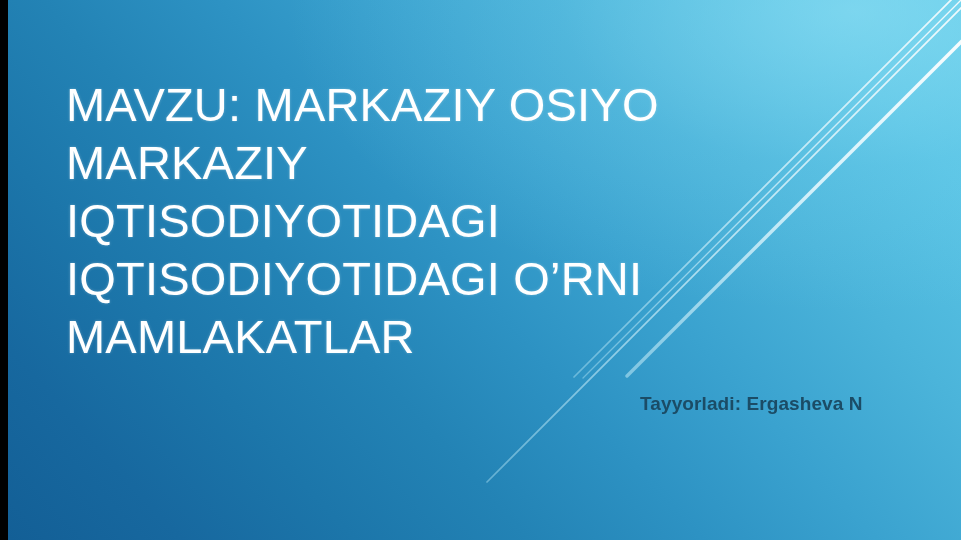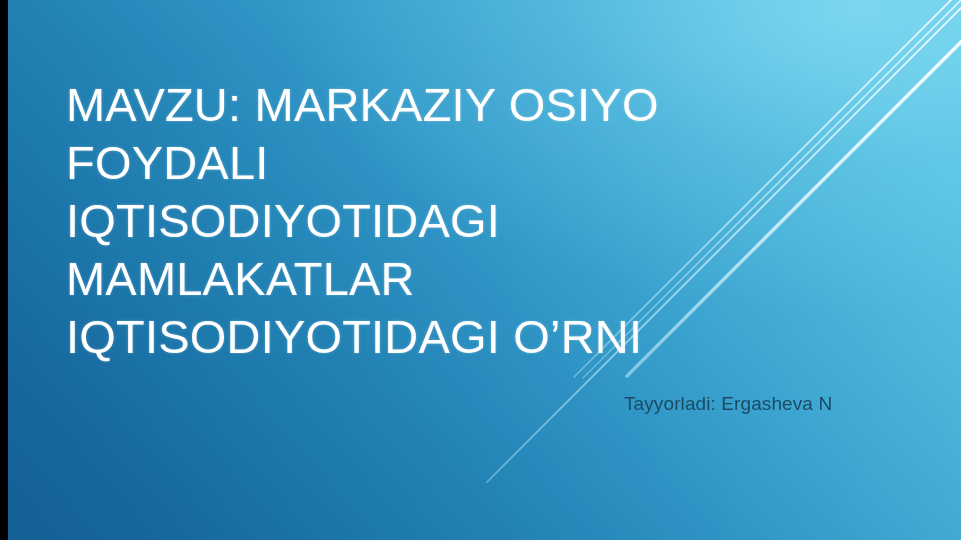--- a/index.html
+++ b/index.html
@@ -56,26 +56,26 @@
     color: #ffffff;
     font-size: 47px;
     line-height: 58px;
     font-weight: 300;
     letter-spacing: 0.2px;
     white-space: nowrap;
     text-shadow: 0 0 3px rgba(255,255,255,0.30);
   }
   .subtitle {
     position: absolute;
-    left: 616px;
+    left: 632px;
     top: 392px;
     color: #1b4c66;
     font-size: 19px;
     line-height: 24px;
-    font-weight: 400;
+    font-weight: 700;
     letter-spacing: 0.1px;
     white-space: nowrap;
   }
 </style>
 </head>
 <body>
 
 <div id="slide">
 
   <div id="bg-gradient"></div>
@@ -98,21 +98,21 @@
     <line x1="961" y1="0" x2="479" y2="482" stroke="url(#streakFadeThin)" stroke-width="1.7" stroke-linecap="round"></line>
 
     <line x1="961" y1="-18" x2="566" y2="377" stroke="url(#streakFadeThin)" stroke-width="1.7" stroke-linecap="round"></line>
     <line x1="961" y1="-8" x2="575" y2="378" stroke="url(#streakFadeThin)" stroke-width="1.3" stroke-linecap="round"></line>
 
     <line x1="961" y1="34" x2="619" y2="376" stroke="url(#streakFade)" stroke-width="3.4" stroke-linecap="round"></line>
   </svg>
 
   <div class="title-block">
     <div class="title-line">MAVZU: MARKAZIY OSIYO</div>
-    <div class="title-line">FOYDALI</div>
+    <div class="title-line">MARKAZIY</div>
     <div class="title-line">IQTISODIYOTIDAGI</div>
+    <div class="title-line">IQTISODIYOTIDAGI O’RNI</div>
     <div class="title-line">MAMLAKATLAR</div>
-    <div class="title-line">IQTISODIYOTIDAGI O’RNI</div>
   </div>
 
   <div class="subtitle">Tayyorladi: Ergasheva N</div>
 
 </div>
 
 </body></html>

